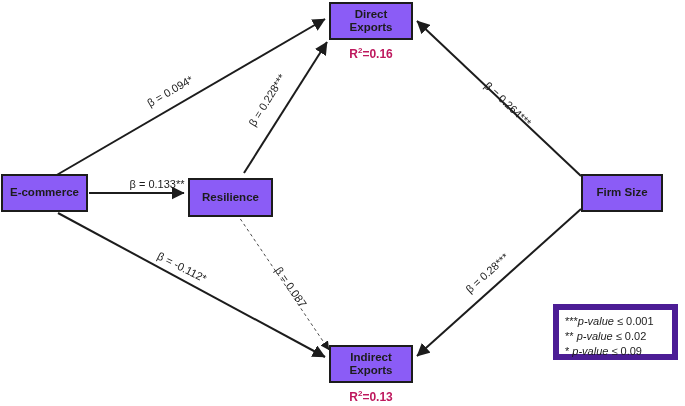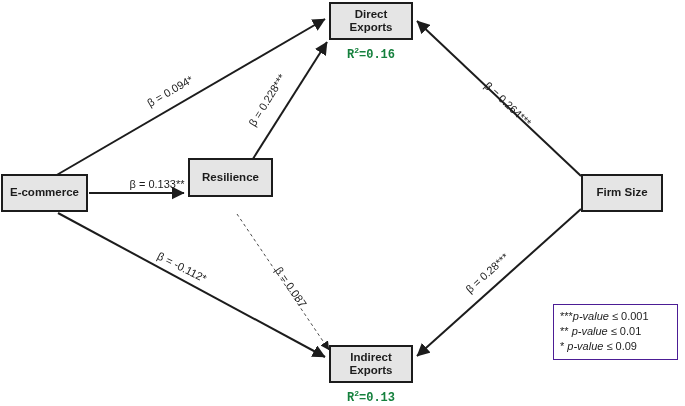--- a/index.html
+++ b/index.html
@@ -17,47 +17,46 @@
   }
   #arrow-layer {
     position: absolute;
     left: 0; top: 0;
     width: 685px; height: 406px;
   }
   .node-box {
     position: absolute;
     box-sizing: border-box;
     border: 2px solid #1c1c1c;
-    background: #e5e5e5;
+    background: #8b5cf6;
     display: flex;
     align-items: center;
     justify-content: center;
     text-align: center;
     font-weight: bold;
     font-size: 11.5px;
     color: #1c1c1c;
     line-height: 1.15;
   }
   .node-box .wrap-label {
     display: inline-block;
     max-width: 52px;
   }
   .node-ecommerce { left: 1px;   top: 174px; width: 87px; height: 38px; }
-  .node-resilience { left: 188px; top: 158px; width: 85px; height: 39px; }
+  .node-resilience { left: 188px; top: 178px; width: 85px; height: 39px; }
   .node-direct    { left: 329px; top: 2px;   width: 84px; height: 38px; }
   .node-indirect  { left: 329px; top: 345px; width: 84px; height: 38px; }
   .node-firmsize  { left: 581px; top: 174px; width: 82px; height: 38px; }
   .r2-label {
     position: absolute;
     width: 90px;
     text-align: center;
     font-weight: bold;
     font-size: 12px;
-    color: #15803d;
-    font-family: Liberation Mono, monospace;
+    color: #be185d;
   }
   .r2-direct   { left: 326px; top: 46px; }
   .r2-indirect { left: 326px; top: 389px; }
   .r2-label sup { font-size: 8px; }
   .path-label {
     position: absolute;
     font-size: 11px;
     color: #1c1c1c;
     white-space: nowrap;
   }
@@ -66,21 +65,21 @@
   .pl-resil-direct  { left: 267px; top: 100px; transform: translate(-50%,-50%) rotate(-58deg); }
   .pl-ecom-indirect { left: 182px; top: 267px; transform: translate(-50%,-50%) rotate(27deg); }
   .pl-resil-indirect{ left: 291px; top: 287px; transform: translate(-50%,-50%) rotate(55deg); }
   .pl-firm-direct   { left: 508px; top: 104px; transform: translate(-50%,-50%) rotate(43deg); }
   .pl-firm-indirect { left: 487px; top: 273px; transform: translate(-50%,-50%) rotate(-42deg); }
   .legend-box {
     position: absolute;
     left: 553px; top: 304px;
     width: 125px; height: 56px;
     box-sizing: border-box;
-    border: 1px solid #4c1d95;
+    border: 6px solid #4c1d95;
     background: #ffffff;
     padding: 4px 6px;
     font-size: 11px;
     color: #1c1c1c;
     line-height: 1.35;
   }
   .legend-line { white-space: nowrap; }
   .legend-stars, .legend-rest { white-space: pre; }
   .legend-term { font-style: italic; }
 </style>
@@ -141,20 +140,20 @@
   <div class="path-label pl-ecom-indirect">β = -0.112*</div>
   <div class="path-label pl-resil-indirect">β = 0.087</div>
   <div class="path-label pl-firm-direct">β = 0.264***</div>
   <div class="path-label pl-firm-indirect">β = 0.28***</div>
 
   <div class="legend-box">
     <div class="legend-line">
       <span class="legend-stars">***</span><span class="legend-term">p-value</span><span class="legend-rest"> ≤ 0.001</span>
     </div>
     <div class="legend-line">
-      <span class="legend-stars">** </span><span class="legend-term">p-value</span><span class="legend-rest"> ≤ 0.01</span>
+      <span class="legend-stars">** </span><span class="legend-term">p-value</span><span class="legend-rest"> ≤ 0.02</span>
     </div>
     <div class="legend-line">
       <span class="legend-stars">* </span><span class="legend-term">p-value</span><span class="legend-rest"> ≤ 0.09</span>
     </div>
   </div>
 
 </div>
 
 </body></html>

